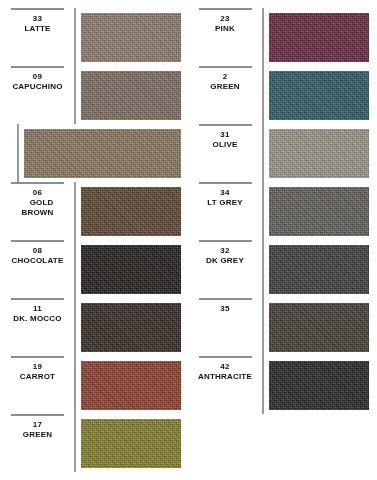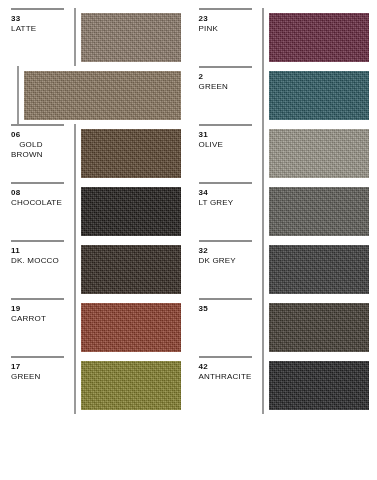--- a/index.html
+++ b/index.html
@@ -45,40 +45,40 @@
 
   
   .label-cell {
     width: 57px;
     flex: 0 0 57px;
     box-sizing: border-box;
     padding-right: 4px;
     padding-top: 0px;
     display: flex;
     flex-direction: column;
-    align-items: flex-start;
+    align-items: center;
     position: relative;
   }
   .rule {
     width: 100%;
     height: 2px;
     background: #8d8d8d;
     margin-bottom: 4px;
   }
   .code {
     font-size: 8px;
     font-weight: bold;
     color: #111111;
     line-height: 10px;
     letter-spacing: 0.2px;
     text-align: right;
   }
   .name {
     font-size: 8px;
-    font-weight: normal;
+    font-weight: bold;
     color: #111111;
     line-height: 10px;
     letter-spacing: 0.2px;
     text-align: right;
     white-space: pre-line;
   }
 
   
   .vdivider {
     width: 2px;
@@ -143,20 +143,31 @@
           <div class="rule"></div>
           <div class="code">33</div>
           <div class="name">LATTE</div>
         </div>
         <div class="vdivider"></div>
         <div class="swatch-cell">
           <div class="swatch" style="background-color: rgb(140, 122, 107);"></div>
         </div>
       </div>
       <div class="swatch-row">
+        <div class="label-cell">
+          <div class="rule"></div>
+          <div class="code">09</div>
+          <div class="name">CAPUCHINO</div>
+        </div>
+        <div class="vdivider"></div>
+        <div class="swatch-cell">
+          <div class="swatch" style="background-color: rgb(125, 109, 99);"></div>
+        </div>
+      </div>
+      <div class="swatch-row">
         <div class="vdivider"></div>
         <div class="swatch-cell">
           <div class="swatch" style="background-color: rgb(138, 119, 96);"></div>
         </div>
       </div>
       <div class="swatch-row">
         <div class="label-cell">
           <div class="rule"></div>
           <div class="code">06</div>
           <div class="name">GOLD

